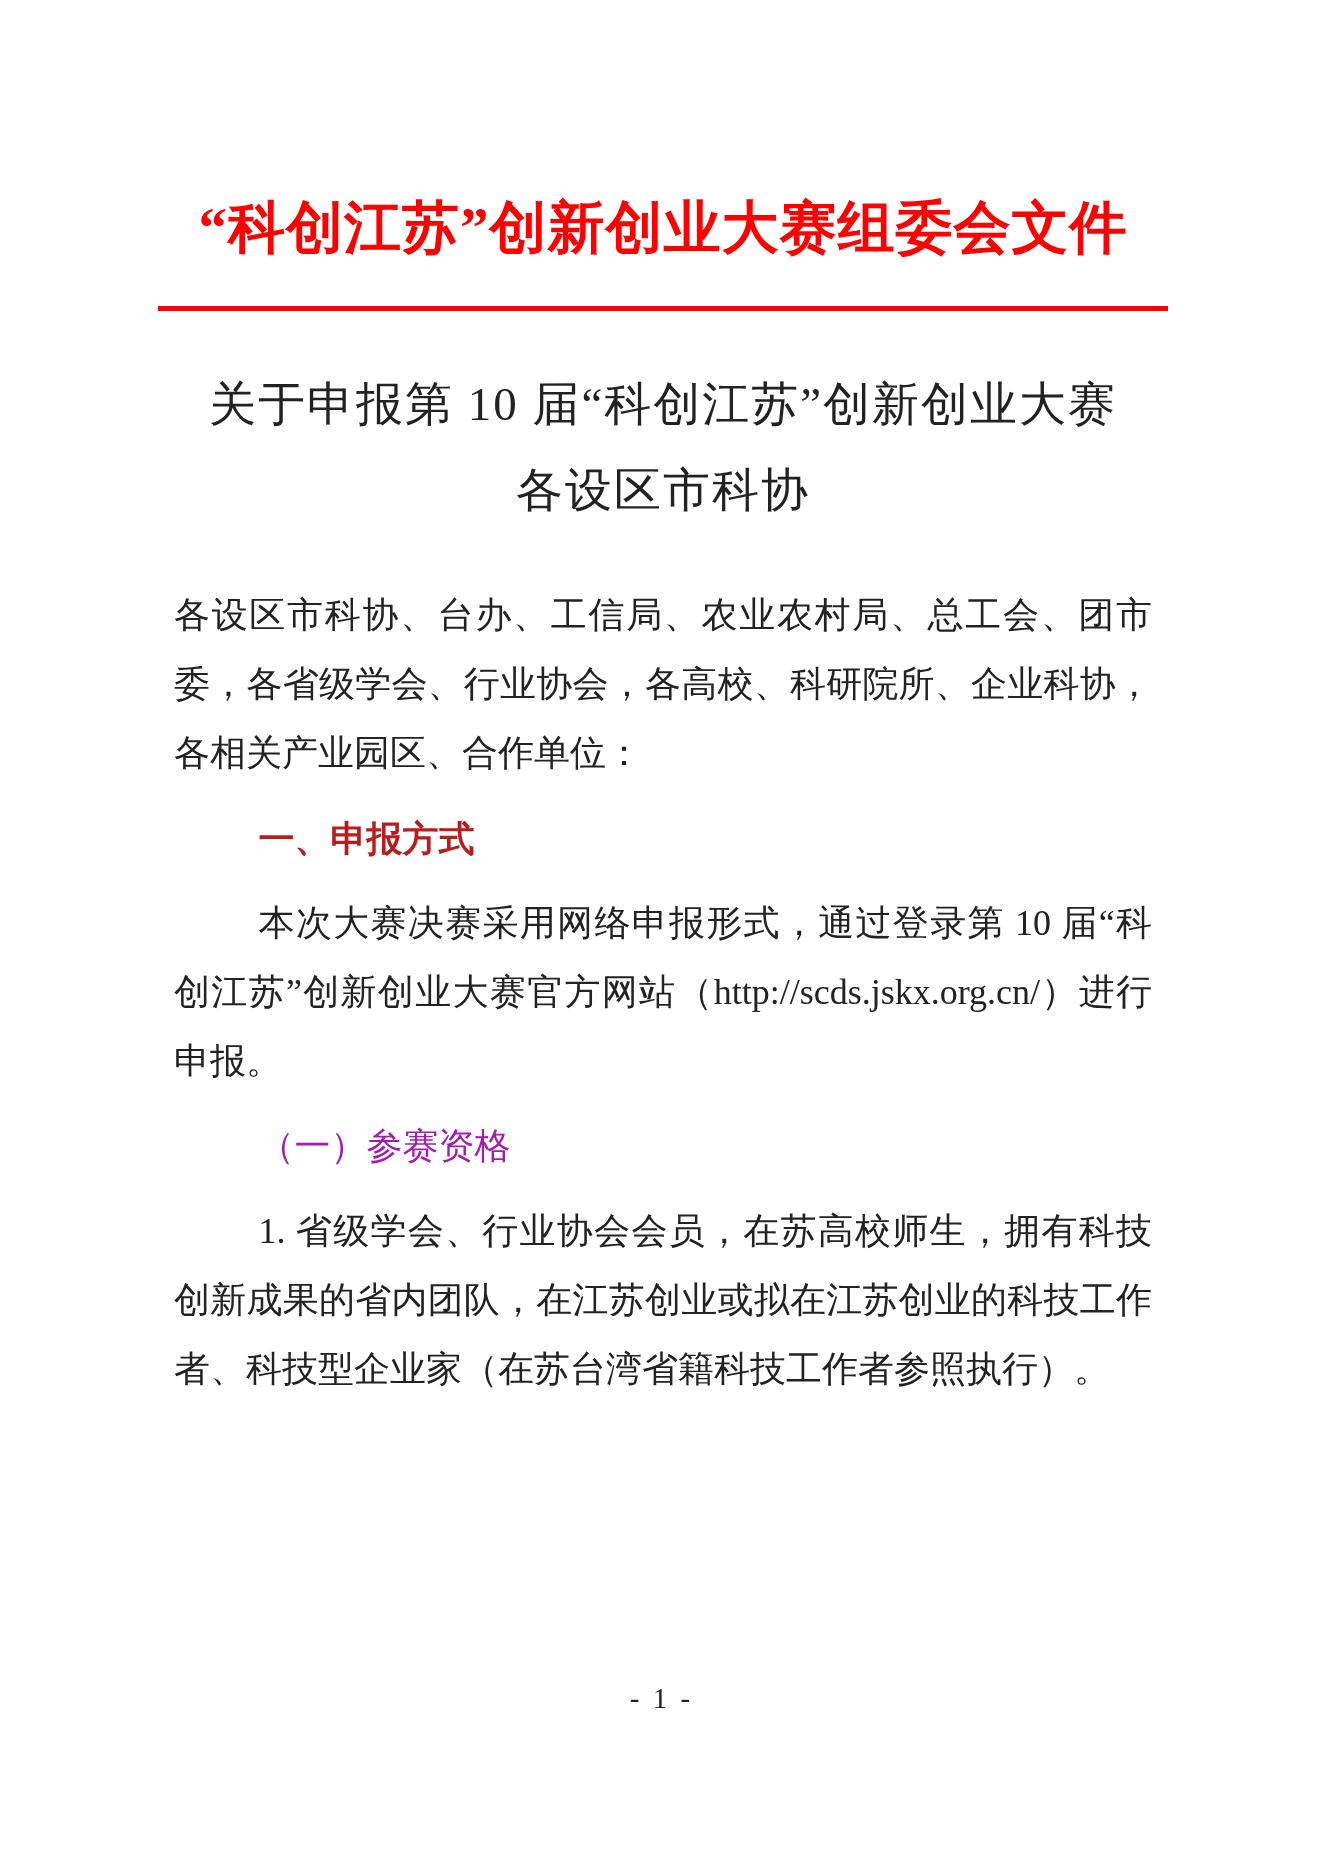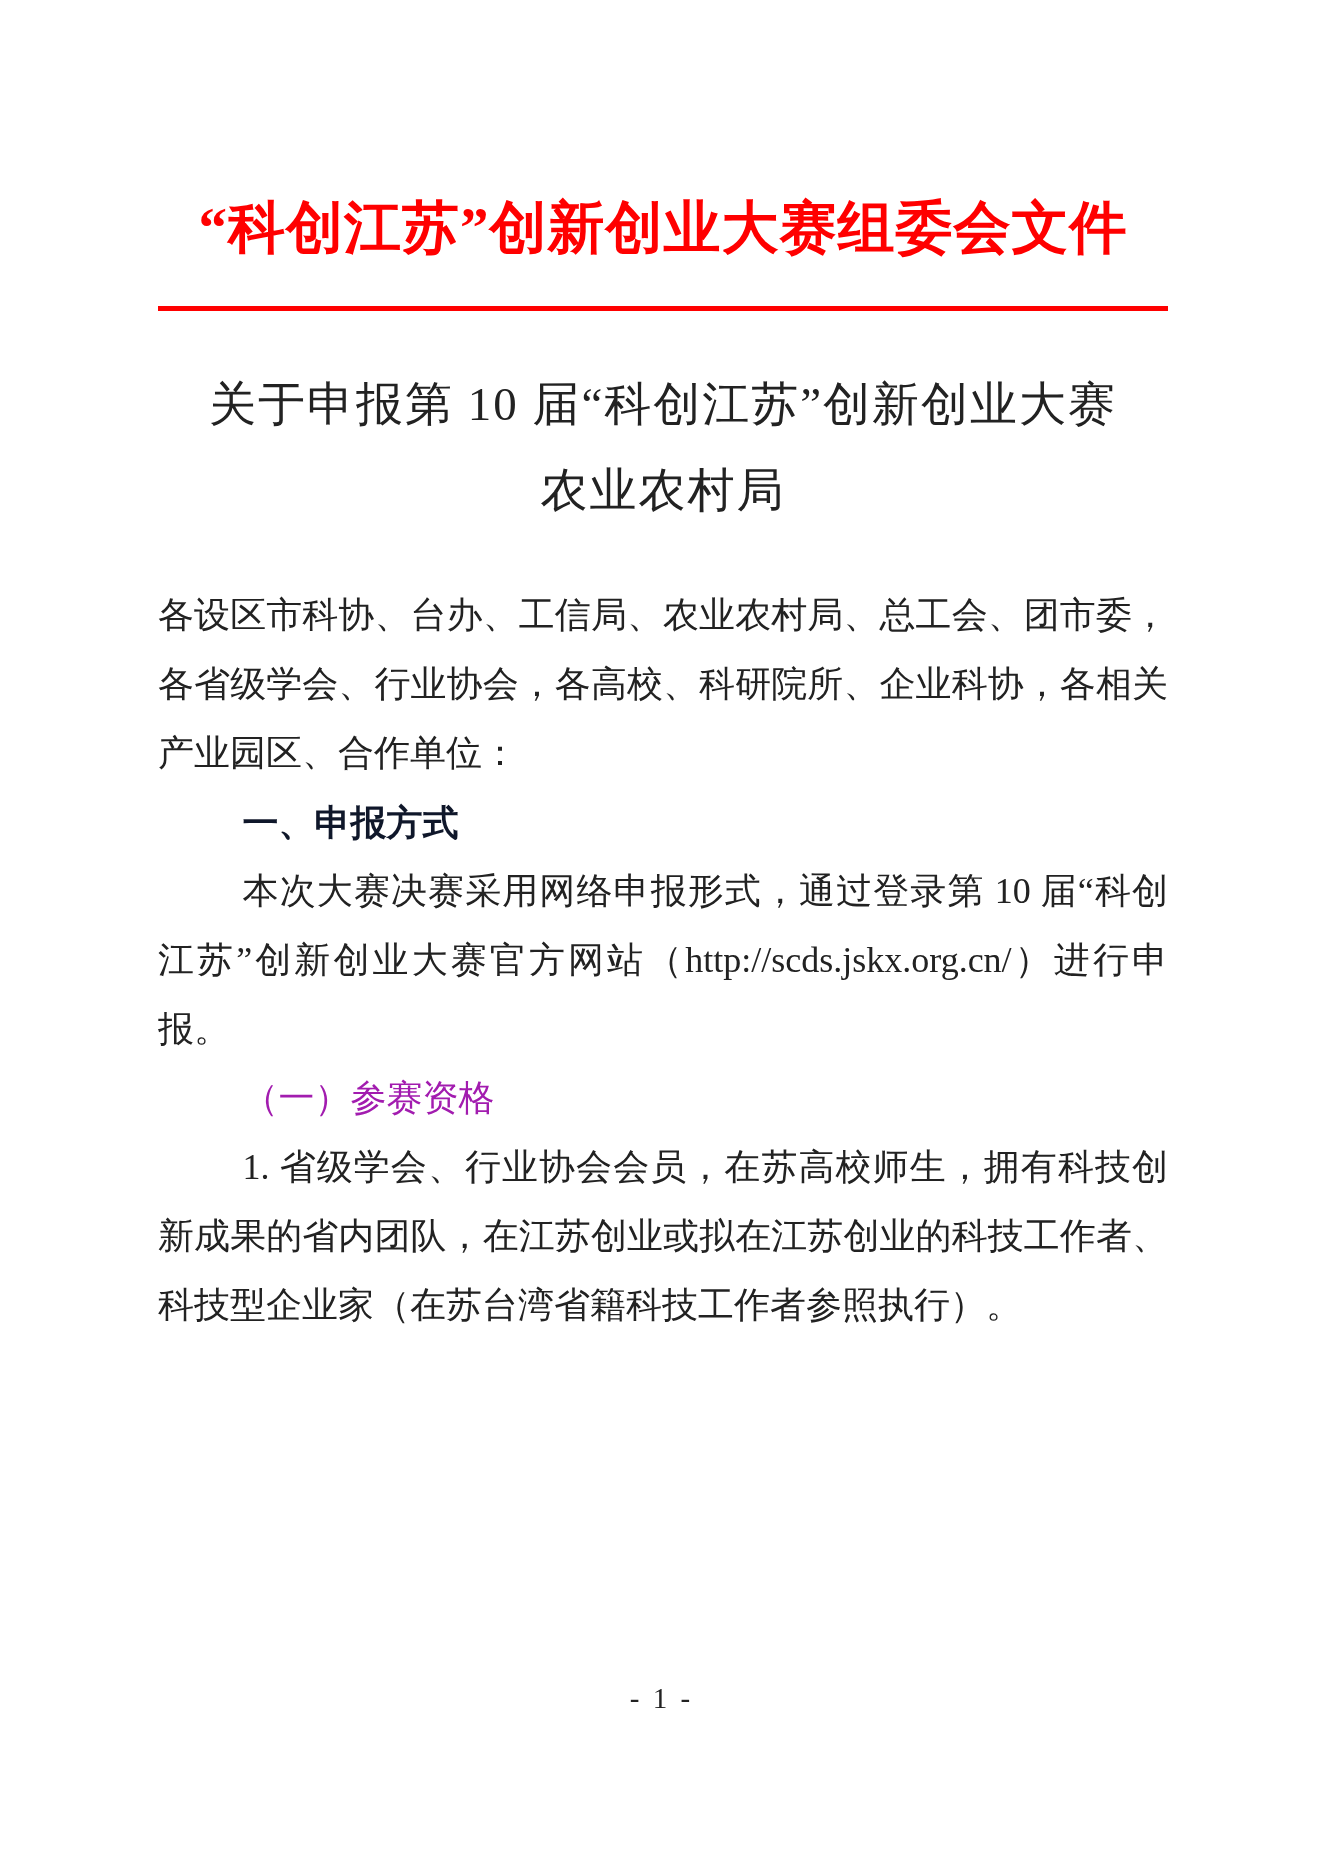--- a/index.html
+++ b/index.html
@@ -43,29 +43,29 @@
     color: #222222;
   }
   .body-text {
     margin-top: 48px;
     font-size: 36px;
     line-height: 69px;
     text-align: justify;
     color: #222222;
   }
   .body-text p {
-    margin: 0;
+    margin: 16px;
   }
   .indent {
     text-indent: 2.35em;
   }
   .heading-hei {
     font-family: "Liberation Sans", "DejaVu Sans", sans-serif;
     font-weight: bold;
-    color: #0f172a;
+    color: #b91c1c;
   }
   .kai {
     font-weight: normal;
     color: #a21caf;
   }
   .footer {
     position: absolute;
     left: 0;
     right: 0;
     top: 1682px;
@@ -79,21 +79,21 @@
 <body>
 
 <div class="page">
 
   <div class="org-title">“科创江苏”创新创业大赛组委会文件</div>
 
   <div class="divider"></div>
 
   <div class="doc-title">
     <div>关于申报第 10 届“科创江苏”创新创业大赛</div>
-    <div>农业农村局</div>
+    <div>各设区市科协</div>
   </div>
 
   <div class="body-text">
 
     <p>各设区市科协、台办、工信局、农业农村局、总工会、团市委，各省级学会、行业协会，各高校、科研院所、企业科协，各相关产业园区、合作单位：</p>
 
 
     <p class="indent heading-hei">一、申报方式</p>
 
     <p class="indent">本次大赛决赛采用网络申报形式，通过登录第 10 届“科创江苏”创新创业大赛官方网站（http://scds.jskx.org.cn/）进行申报。</p>

